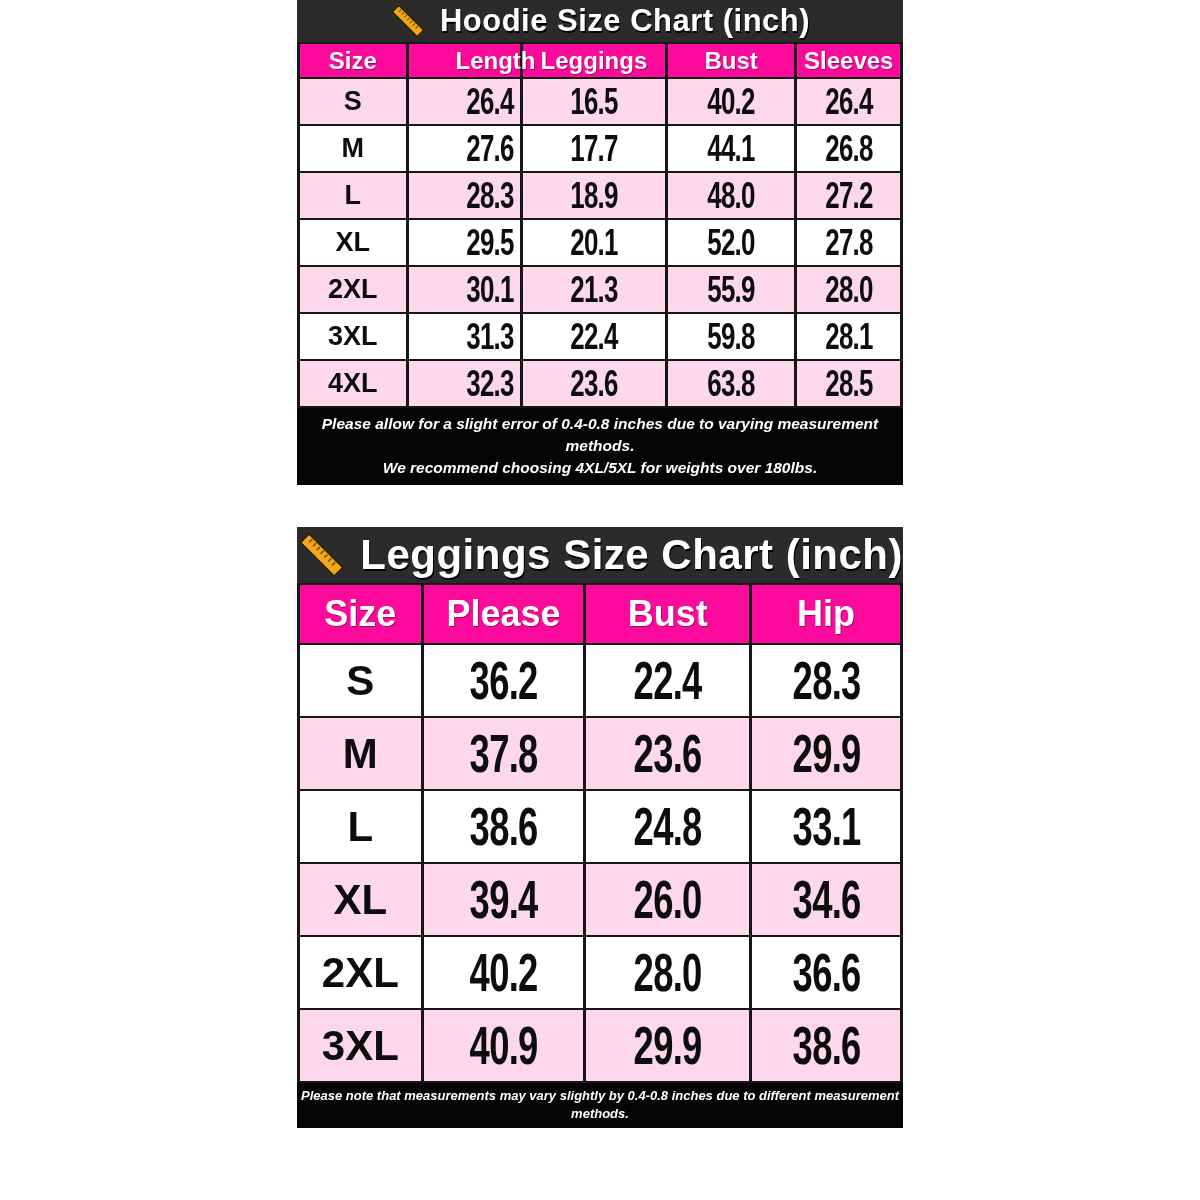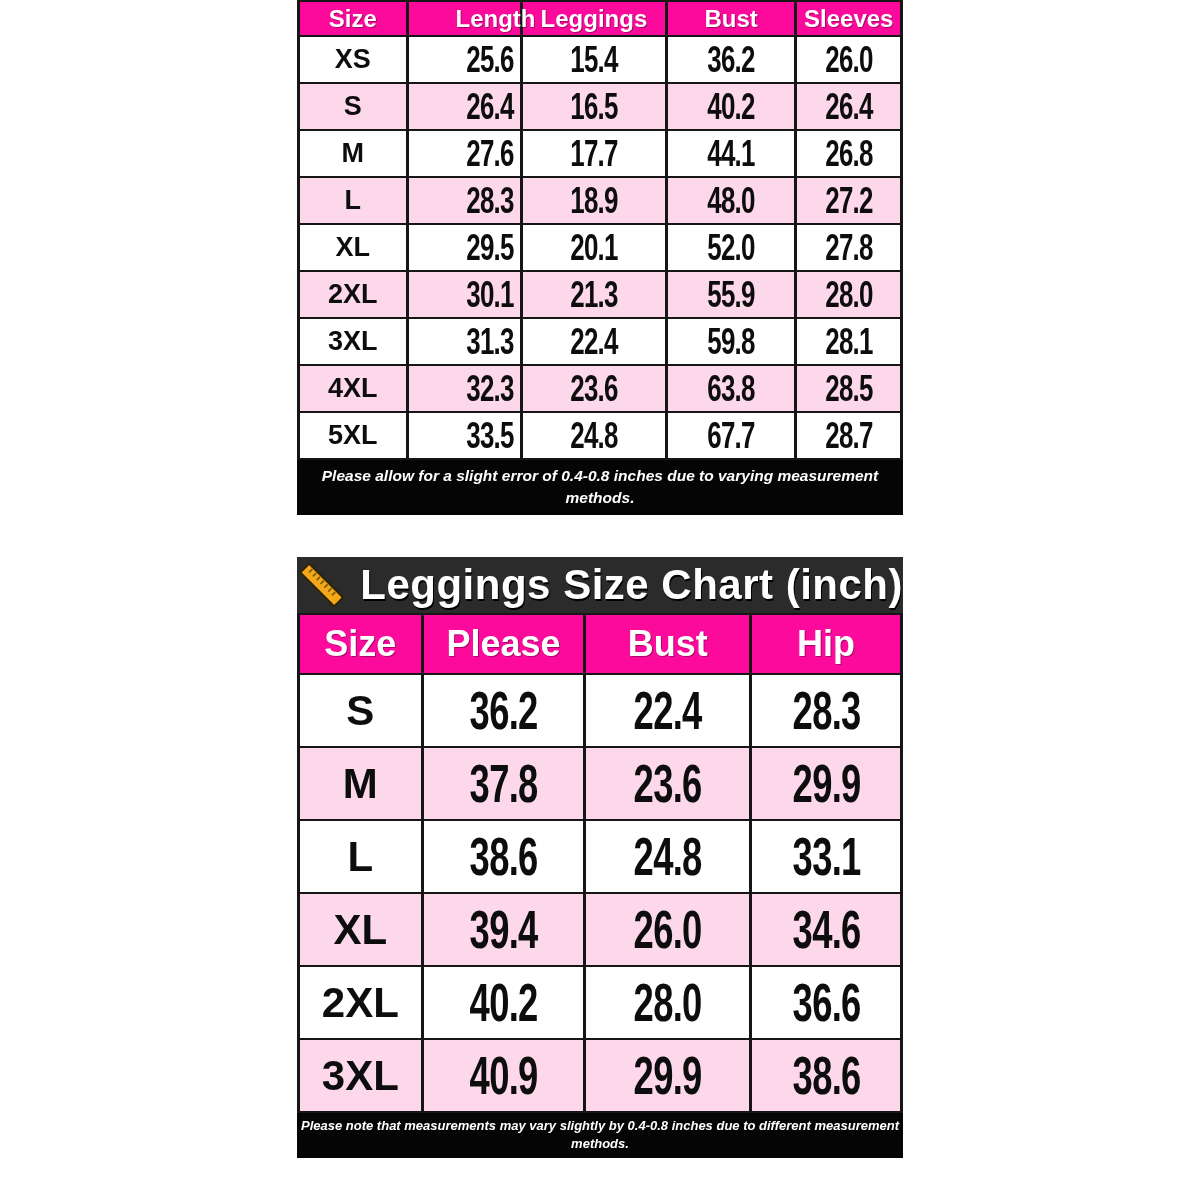--- a/index.html
+++ b/index.html
@@ -56,38 +56,40 @@
   .footnote.hoodie-note{font-size:15.5px;line-height:1.42;padding:5px 4px 6px;}
   .footnote.leggings-note{font-size:13px;line-height:1.4;padding:4px 4px 5px;}
   .chart-gap{height:7px;background:#ffffff;}
 </style>
 </head>
 <body>
 
 <div class="charts-column">
 
   <section>
+    <div class="title-bar hoodie-bar">
+      <svg class="ruler" viewBox="0 0 64 64">
+        <g transform="rotate(45 32 32)">
+          <rect x="1" y="24" width="62" height="16" rx="2" fill="#f3a81c" stroke="#2e2300" stroke-width="2.5"></rect>
+          <path d="M9 26v6 M16 26v6 M23 26v6 M30 26v6 M37 26v6 M44 26v6 M51 26v6" stroke="#7a5a00" stroke-width="2.2" fill="none"></path>
+        </g>
+      </svg>
+      <span class="title-text">Hoodie Size Chart (inch)</span>
+    </div>
     <table class="hoodie-table">
       <thead>
           <tr>
             <th>Size</th>
             <th>Length</th>
             <th>Leggings</th>
             <th>Bust</th>
             <th>Sleeves</th>
           </tr>
         </thead>
       <tbody>
-          <tr>
-            <td><span class="size-label">XS</span></td>
-            <td><span class="num">25.6</span></td>
-            <td><span class="num">15.4</span></td>
-            <td><span class="num">36.2</span></td>
-            <td><span class="num">26.0</span></td>
-          </tr>
           <tr class="alt">
             <td><span class="size-label">S</span></td>
             <td><span class="num">26.4</span></td>
             <td><span class="num">16.5</span></td>
             <td><span class="num">40.2</span></td>
             <td><span class="num">26.4</span></td>
           </tr>
           <tr>
             <td><span class="size-label">M</span></td>
             <td><span class="num">27.6</span></td>
@@ -123,31 +125,25 @@
             <td><span class="num">59.8</span></td>
             <td><span class="num">28.1</span></td>
           </tr>
           <tr class="alt">
             <td><span class="size-label">4XL</span></td>
             <td><span class="num">32.3</span></td>
             <td><span class="num">23.6</span></td>
             <td><span class="num">63.8</span></td>
             <td><span class="num">28.5</span></td>
           </tr>
-          <tr>
-            <td><span class="size-label">5XL</span></td>
-            <td><span class="num">33.5</span></td>
-            <td><span class="num">24.8</span></td>
-            <td><span class="num">67.7</span></td>
-            <td><span class="num">28.7</span></td>
-          </tr>
         </tbody>
     </table>
     <div class="footnote hoodie-note">
       <div>Please allow for a slight error of 0.4-0.8 inches due to varying measurement methods.</div>
+      <div>We recommend choosing 4XL/5XL for weights over 180lbs.</div>
     </div>
   </section>
 
   <div class="chart-gap"></div>
 
   <section>
     <div class="title-bar leggings-bar">
       <svg class="ruler" viewBox="0 0 64 64">
         <g transform="rotate(45 32 32)">
           <rect x="1" y="24" width="62" height="16" rx="2" fill="#f3a81c" stroke="#2e2300" stroke-width="2.5"></rect>

